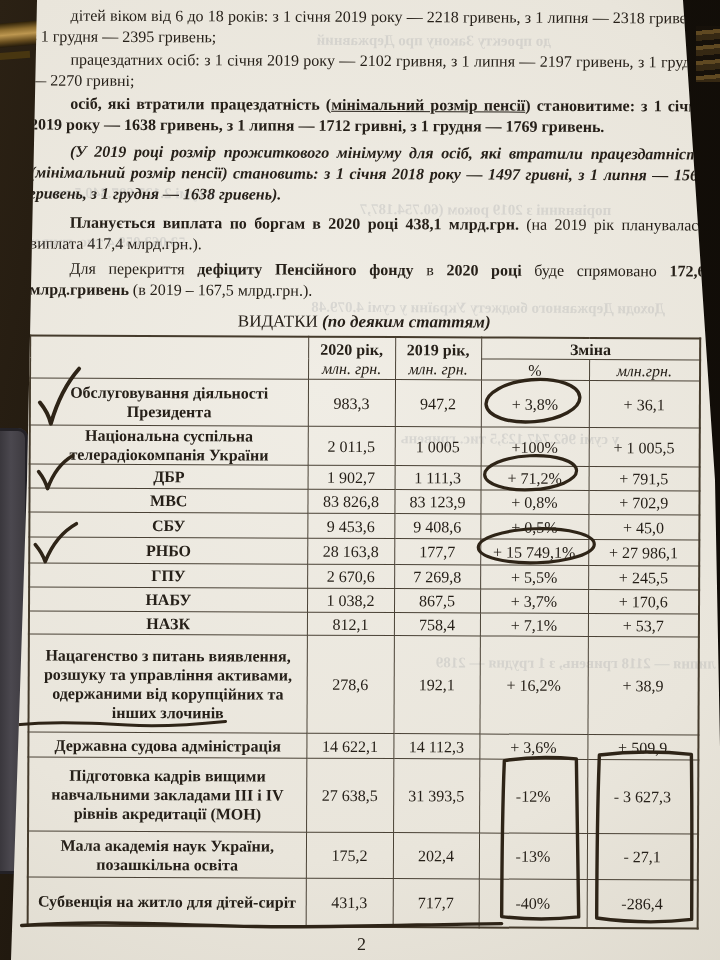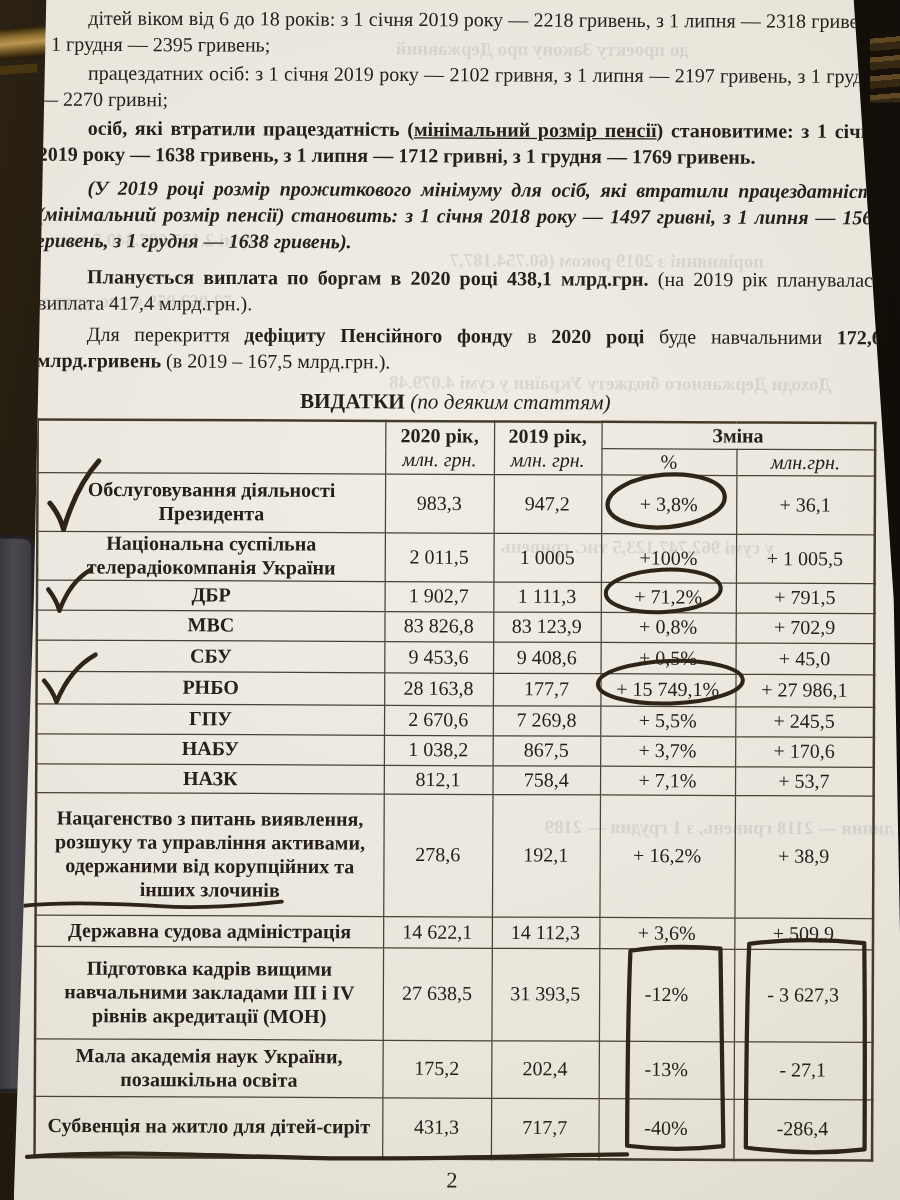--- a/index.html
+++ b/index.html
@@ -26,22 +26,22 @@
   .note{font-weight:bold;font-style:italic;margin:6px 0 8px 0;}
   .debt{margin-bottom:4px;}
   
   .bl{position:absolute;transform:scaleX(-1);color:#5d6575;opacity:.15;font-weight:bold;
       white-space:nowrap;font-size:15px;pointer-events:none;}
   .bl0{left:286px;top:24px;} .bl1{left:14px;top:178px;} .bl2{left:330px;top:193px;}
   .bl3{left:-12px;top:227px;} .bl4{left:282px;top:291px;} .bl5{left:372px;top:422px;}
   .bl6{left:408px;top:646px;}
   
   .tbl-title{position:absolute;top:305px;left:0;width:670px;text-align:center;font-size:17px;}
-  .tbl-title .t1{font-weight:bold;}
-  .tbl-title .t2{font-weight:normal;font-style:italic;}
+  .tbl-title .t1{font-weight:normal;}
+  .tbl-title .t2{font-weight:bold;font-style:italic;}
   .table-wrap{position:absolute;top:330px;left:0;width:670px;}
   table{border-collapse:collapse;table-layout:fixed;width:670px;border:2px solid #453b2c;}
   th,td{border:1.5px solid #4a4236;text-align:center;vertical-align:middle;padding:0 3px;
     font-size:16px;line-height:19px;overflow:hidden;}
   thead th{font-weight:bold;height:20px;}
   .hi{font-style:italic;font-weight:normal;}
   .hpct{font-weight:normal;}
   td.c-label{font-weight:bold;}
   tr.r0 td{height:46px} tr.r1 td{height:38px} tr.r2 td{height:23px} tr.r3 td{height:23px}
   tr.r4 td{height:24px} tr.r5 td{height:25px} tr.r6 td{height:23px} tr.r7 td{height:23px}
@@ -72,21 +72,21 @@
           <span class="bl bl4">Доходи Державного бюджету України у сумі 4.079.48</span>
           <span class="bl bl5">у сумі 962.747.123,5 тис. гривень</span>
           <span class="bl bl6">з 1 липня — 2118 гривень, з 1 грудня — 2189</span>
         </div>
 
       <p class="para">дітей віком від 6 до 18 років: з 1 січня 2019 року — 2218 гривень, з 1 липня — 2318 гривень, з 1 грудня — 2395 гривень;</p>
       <p class="para">працездатних осіб: з 1 січня 2019 року — 2102 гривня, з 1 липня — 2197 гривень, з 1 грудня — 2270 гривні;</p>
       <p class="para bold"><span>осіб, які втратили працездатність (</span><span class="underline">мінімальний розмір пенсії</span><span>) становитиме: з 1 січня 2019 року — 1638 гривень, з 1 липня — 1712 гривні, з 1 грудня — 1769 гривень.</span></p>
       <p class="para note">(У 2019 році розмір прожиткового мінімуму для осіб, які втратили працездатність (мінімальний розмір пенсії) становить: з 1 січня 2018 року — 1497 гривні, з 1 липня — 1564 гривень, з 1 грудня — 1638 гривень).</p>
       <p class="para debt"><span class="bold">Планується виплата по боргам в 2020 році 438,1 млрд.грн.</span><span> (на 2019 рік планувалась виплата 417,4 млрд.грн.).</span></p>
-      <p class="para"><span>Для перекриття </span><span class="bold">дефіциту Пенсійного фонду</span><span> в </span><span class="bold">2020 році</span><span> буде навчальними </span><span class="bold">172,6 млрд.гривень</span><span> (в 2019 – 167,5 млрд.грн.).</span></p>
+      <p class="para"><span>Для перекриття </span><span class="bold">дефіциту Пенсійного фонду</span><span> в </span><span class="bold">2020 році</span><span> буде спрямовано </span><span class="bold">172,6 млрд.гривень</span><span> (в 2019 – 167,5 млрд.грн.).</span></p>
 
       <div class="tbl-title"><span class="t1">ВИДАТКИ</span><span class="t2"> (по деяким статтям)</span></div>
 
       <div class="table-wrap">
         <table>
           <colgroup>
             <col style="width:278px">
               <col style="width:87px">
               <col style="width:86px">
               <col style="width:108px">

